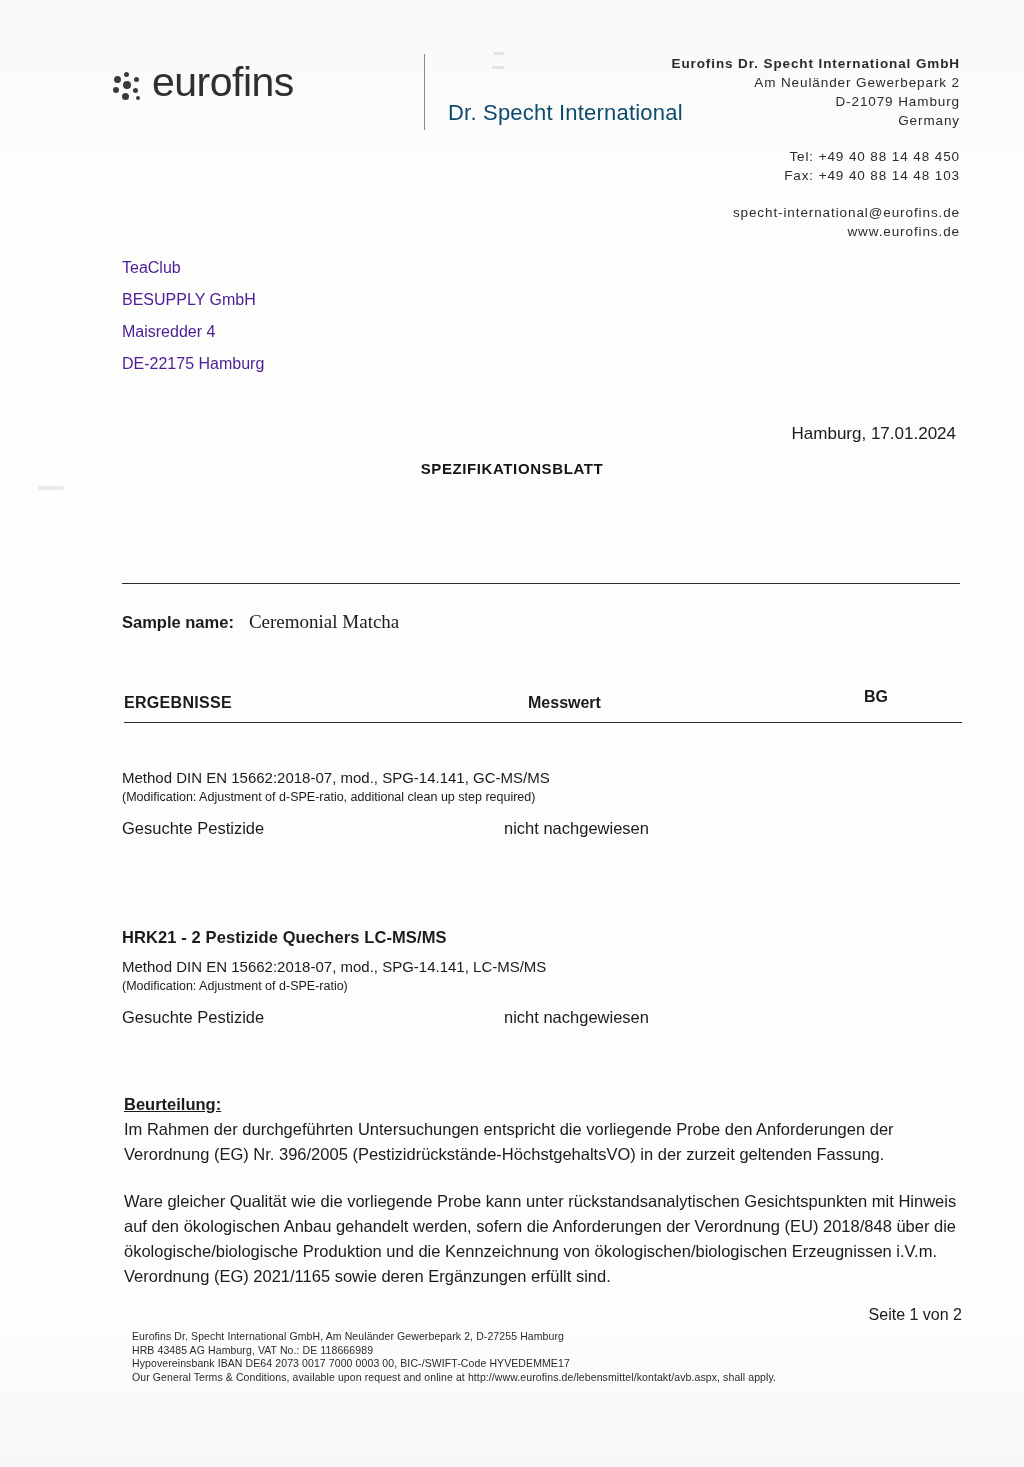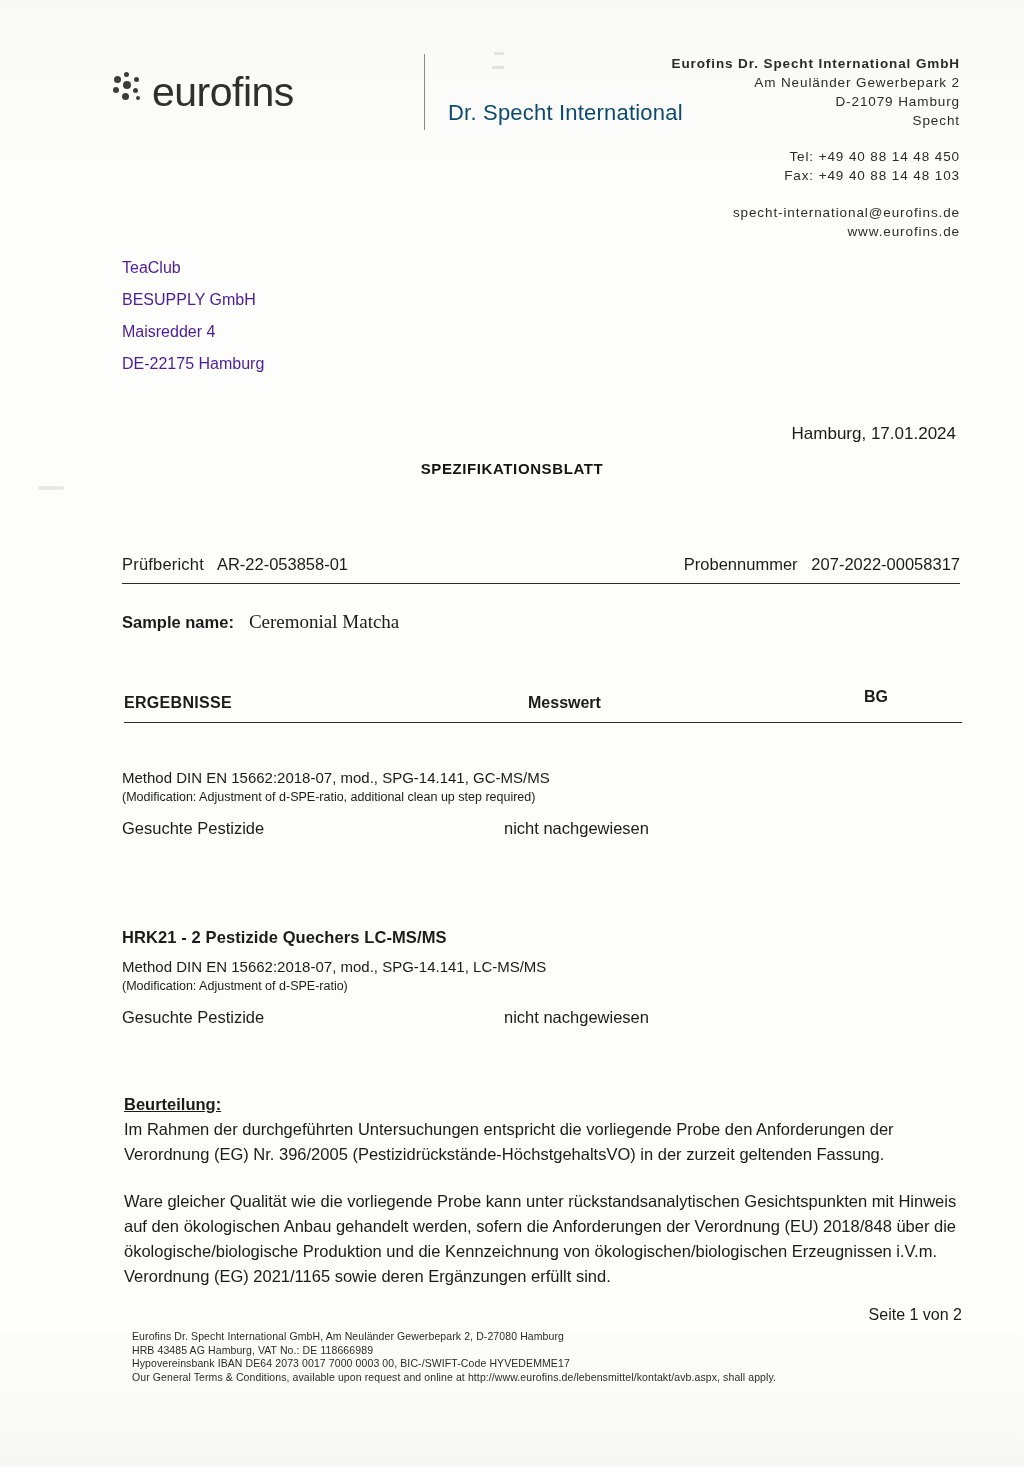--- a/index.html
+++ b/index.html
@@ -64,21 +64,21 @@
   .d4 { width: 5px; height: 5px; left: 22px; top: 5px; }
   .d5 { width: 6px; height: 6px; left: 1px;  top: 15px; }
   .d6 { width: 7px; height: 7px; left: 10px; top: 21px; }
   .d7 { width: 5px; height: 5px; left: 21px; top: 16px; }
   .d8 { width: 4px; height: 4px; left: 24px; top: 24px; }
   .logo-word {
     font-size: 41px;
     letter-spacing: -0.5px;
     color: #2f2f2f;
     line-height: 1;
-    margin-top: 12px;
+    margin-top: 2px;
   }
   .logo-rule {
     position: absolute;
     left: 312px;
     top: 0px;
     width: 1px;
     height: 76px;
     background: #8a8a8a;
   }
   .logo-sub {
@@ -301,51 +301,39 @@
       </span>
       <span class="logo-word">eurofins</span>
     </div>
     <div class="logo-rule"></div>
     <div class="logo-sub">Dr. Specht International</div>
 
     <div class="company-block">
       <div class="bold">Eurofins Dr. Specht International GmbH</div>
       <div>Am Neuländer Gewerbepark 2</div>
       <div>D-21079 Hamburg</div>
-      <div>Specht</div>
+      <div>Germany</div>
       <div class="grp">Tel: +49 40 88 14 48 450</div>
       <div>Fax: +49 40 88 14 48 103</div>
       <div class="grp2">specht-international@eurofins.de</div>
       <div>www.eurofins.de</div>
     </div>
   </div>
 
   <div class="address">
     <div>TeaClub</div>
     <div>BESUPPLY GmbH</div>
     <div>Maisredder 4</div>
     <div>DE-22175 Hamburg</div>
   </div>
 
   <div class="placedate">Hamburg, 17.01.2024</div>
 
   <div class="doc-title">SPEZIFIKATIONSBLATT</div>
 
-  <div class="report-row">
-    <div class="report-left">
-      <span class="lbl">Prüfbericht</span>
-      <span>&nbsp;</span>
-      <span>AR-22-053858-01</span>
-    </div>
-    <div class="report-right">
-      <span>Probennummer</span>
-      <span>&nbsp;</span>
-      <span>207-2022-00058317</span>
-    </div>
-  </div>
   <div class="underline-rule"></div>
 
   <div class="sample-row">
     <span class="k">Sample name:</span>
     <span>&nbsp;</span>
     <span class="v">Ceremonial Matcha</span>
   </div>
 
   <div class="results-head">
     <span class="c1">ERGEBNISSE</span>
@@ -375,19 +363,19 @@
 
   <div class="assessment">
     <div class="a-head">Beurteilung:</div>
     <p>Im Rahmen der durchgeführten Untersuchungen entspricht die vorliegende Probe den Anforderungen der Verordnung (EG) Nr. 396/2005 (Pestizidrückstände-HöchstgehaltsVO) in der zurzeit geltenden Fassung.</p>
     <p class="p2">Ware gleicher Qualität wie die vorliegende Probe kann unter rückstandsanalytischen Gesichtspunkten mit Hinweis auf den ökologischen Anbau gehandelt werden, sofern die Anforderungen der Verordnung (EU) 2018/848 über die ökologische/biologische Produktion und die Kennzeichnung von ökologischen/biologischen Erzeugnissen i.V.m. Verordnung (EG) 2021/1165 sowie deren Ergänzungen erfüllt sind.</p>
   </div>
 
   <div class="page-num">Seite 1 von 2</div>
 
   <div class="footer">
-    <div>Eurofins  Dr. Specht International GmbH, Am Neuländer Gewerbepark 2, D-27080  Hamburg</div>
+    <div>Eurofins  Dr. Specht International GmbH, Am Neuländer Gewerbepark 2, D-27255  Hamburg</div>
     <div>HRB 43485  AG Hamburg, VAT No.: DE 118666989</div>
     <div>Hypovereinsbank IBAN DE64 2073 0017 7000 0003 00, BIC-/SWIFT-Code HYVEDEMME17</div>
     <div>Our General Terms &amp; Conditions, available upon request and online at http://www.eurofins.de/lebensmittel/kontakt/avb.aspx, shall apply.</div>
   </div>
 
 </div>
 
 </body></html>

